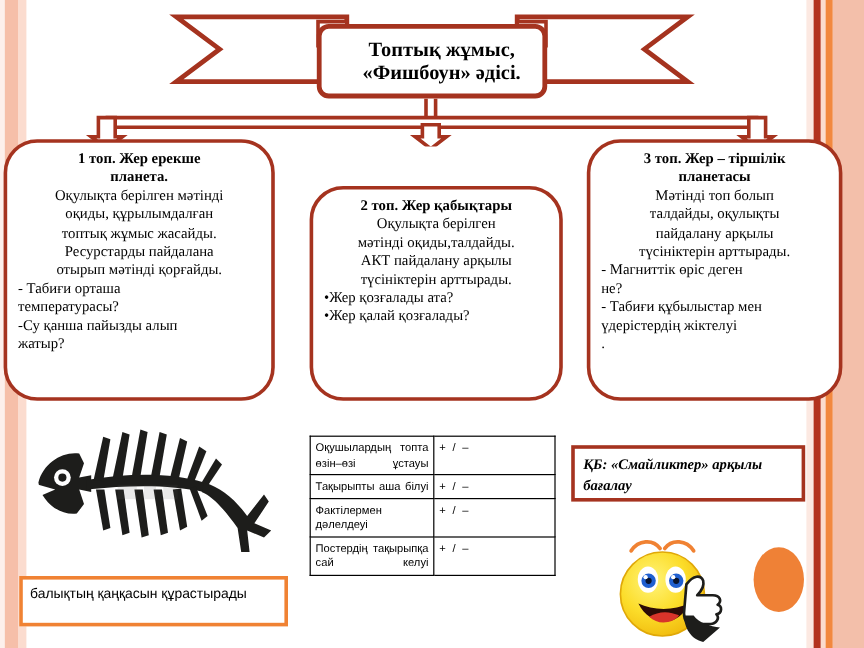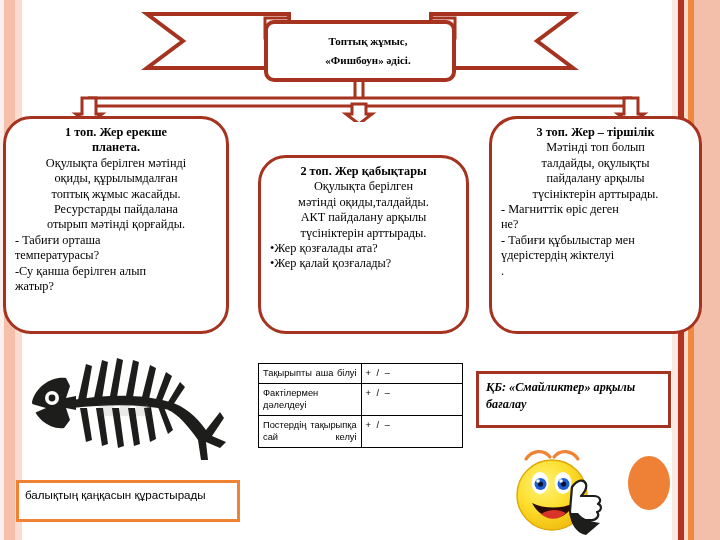--- a/index.html
+++ b/index.html
@@ -23,21 +23,21 @@
   .stripe-right-b{left:678px;width:6px;background:#b3331f;}
   .stripe-right-c{left:684px;width:4px;background:#fbdccf;}
   .stripe-right-d{left:688px;width:6px;background:#f2883f;}
   .stripe-right-e{left:694px;width:26px;background:#f3bfaa;}
 
   
   .banner-wrap{position:absolute;left:103px;top:6px;width:514px;height:84px;}
   .banner-wrap svg{display:block;}
   .banner-label{
     position:absolute;left:175px;top:26px;width:180px;
-    text-align:center;font-weight:bold;font-size:11px;color:#000;
+    text-align:center;font-weight:bold;font-size:17px;color:#000;
     line-height:19px;
   }
 
   
   .connectors{position:absolute;left:0;top:82px;width:720px;height:40px;}
 
   
   .gbox{
     position:absolute;
     border:3px solid #a5331f;
@@ -81,21 +81,21 @@
     border:1px solid #000;
     padding:3px 4px;
     vertical-align:top;
     line-height:12.5px;
   }
   td.crit{width:97px;text-align:justify;text-align-last:justify;}
   td.mark{width:100px;letter-spacing:1.5px;}
 
   
   .kb{
-    position:absolute;left:476px;top:371px;width:195px;height:57px;
+    position:absolute;left:476px;top:371px;width:195px;height:47px;
     border:3px solid #a5331f;background:#ffffff;box-sizing:border-box;
     padding:5px 7px;
     font-family:"Liberation Serif",serif;font-style:italic;font-weight:bold;
     font-size:12.2px;line-height:16.5px;color:#000;
   }
 
   
   .smiley{position:absolute;left:508px;top:443px;width:105px;height:95px;}
   .odot{position:absolute;left:628px;top:456px;width:42px;height:54px;
         border-radius:50%;background:#ef8136;}
@@ -150,36 +150,37 @@
   <div class="gbox" id="box1">
     <span class="ttl">1 топ. Жер ерекше</span>
     <span class="ttl">планета.</span>
     <span class="body">Оқулықта берілген мәтінді</span>
     <span class="body">оқиды, құрылымдалған</span>
     <span class="body">топтық жұмыс жасайды.</span>
     <span class="body">Ресурстарды пайдалана</span>
     <span class="body">отырып мәтінді қорғайды.</span>
     <span class="ql">- Табиғи орташа</span>
     <span class="ql">температурасы?</span>
-    <span class="ql">-Су қанша берілген алып</span>
+    <span class="ql">-Су қанша пайызды алып</span>
     <span class="ql">жатыр?</span>
   </div>
 
   <div class="gbox" id="box2">
     <span class="ttl">2 топ. Жер қабықтары</span>
     <span class="body">Оқулықта берілген</span>
     <span class="body">мәтінді оқиды,талдайды.</span>
     <span class="body">АКТ пайдалану арқылы</span>
     <span class="body">түсініктерін арттырады.</span>
     <span class="ql">•Жер қозғалады ата?</span>
     <span class="ql">•Жер қалай қозғалады?</span>
   </div>
 
   <div class="gbox" id="box3">
     <span class="ttl">3 топ. Жер – тіршілік</span>
+    <span class="ttl">планетасы</span>
     <span class="body">Мәтінді топ болып</span>
     <span class="body">талдайды, оқулықты</span>
     <span class="body">пайдалану арқылы</span>
     <span class="body">түсініктерін арттырады.</span>
     <span class="qc">- Магниттік өріс деген</span>
     <span class="qc">не?</span>
     <span class="qc">- Табиғи құбылыстар мен</span>
     <span class="qc">үдерістердің жіктелуі</span>
     <span class="qc">.</span>
   </div>
@@ -224,20 +225,24 @@
     </g>
   </svg>
 
   <div class="ocap">
     <div>балықтың қаңқасын құрастырады</div>
   </div>
 
   <table class="assess">
     <tbody>
       <tr>
+        <td class="crit">Оқушылардың топта өзін–өзі ұстауы</td>
+        <td class="mark">+ / –</td>
+      </tr>
+      <tr>
         <td class="crit">Тақырыпты аша білуі</td>
         <td class="mark">+ / –</td>
       </tr>
       <tr>
         <td class="crit">Фактілермен дәлелдеуі</td>
         <td class="mark">+ / –</td>
       </tr>
       <tr>
         <td class="crit">Постердің тақырыпқа сай келуі</td>
         <td class="mark">+ / –</td>

